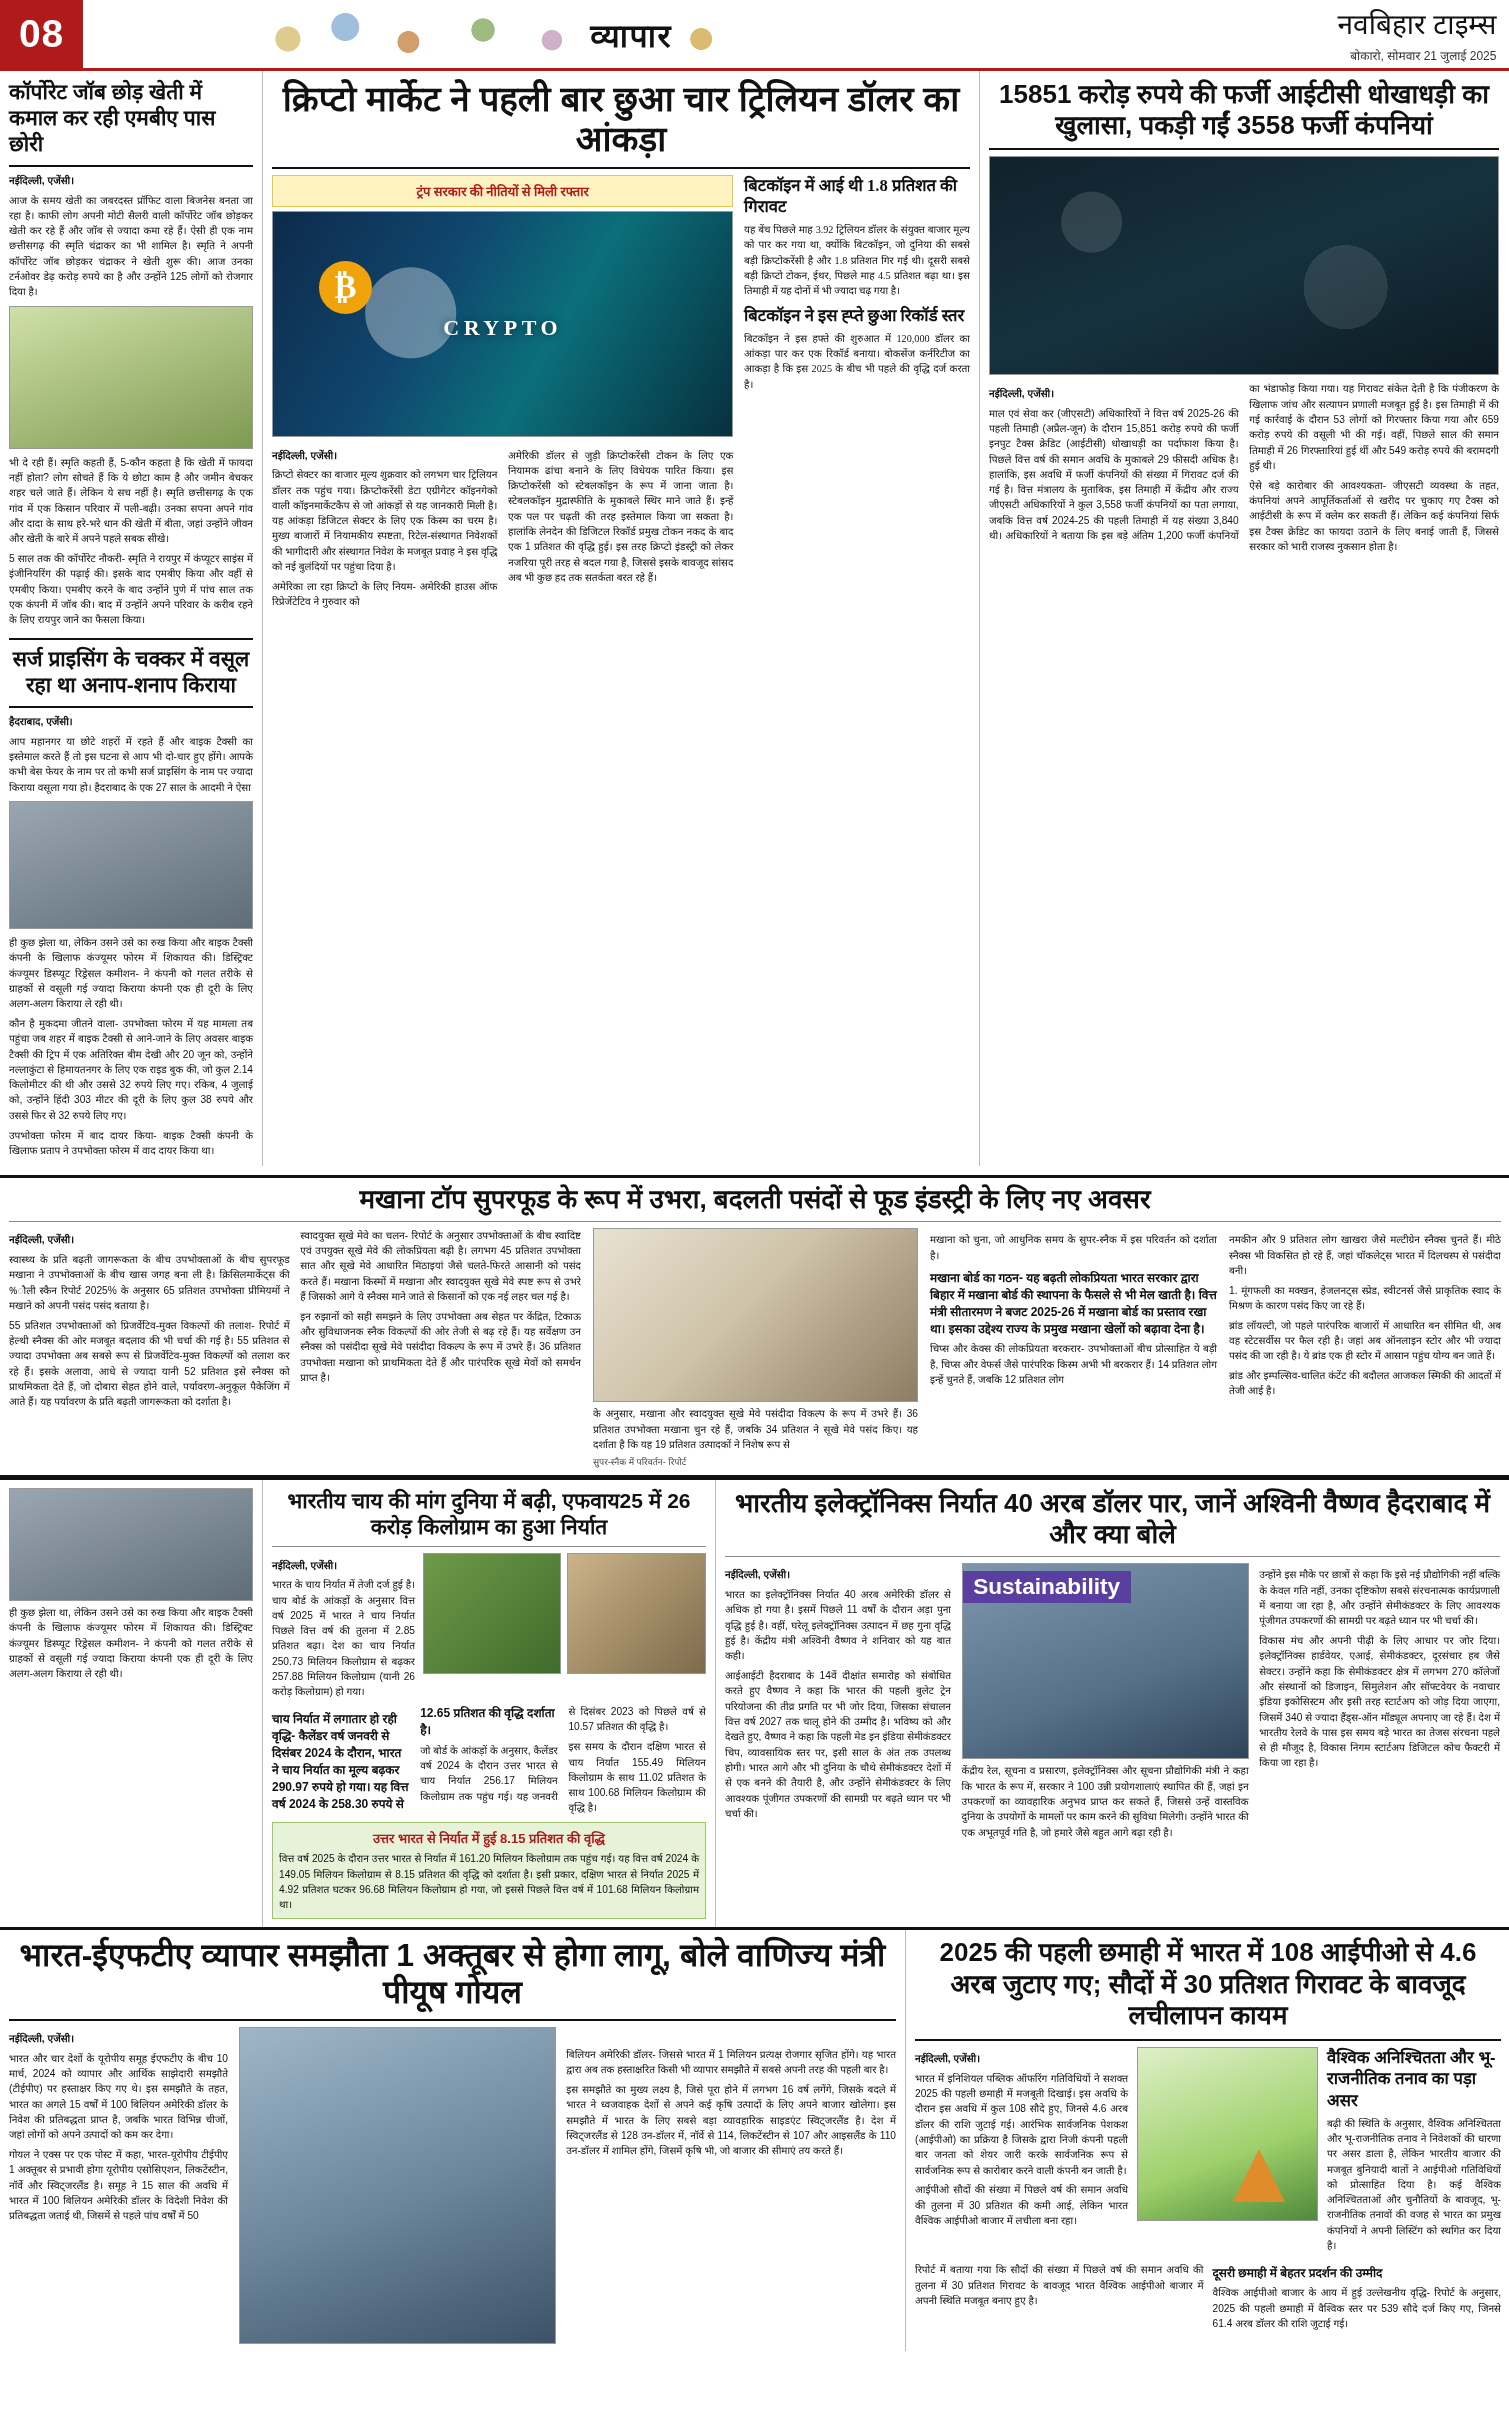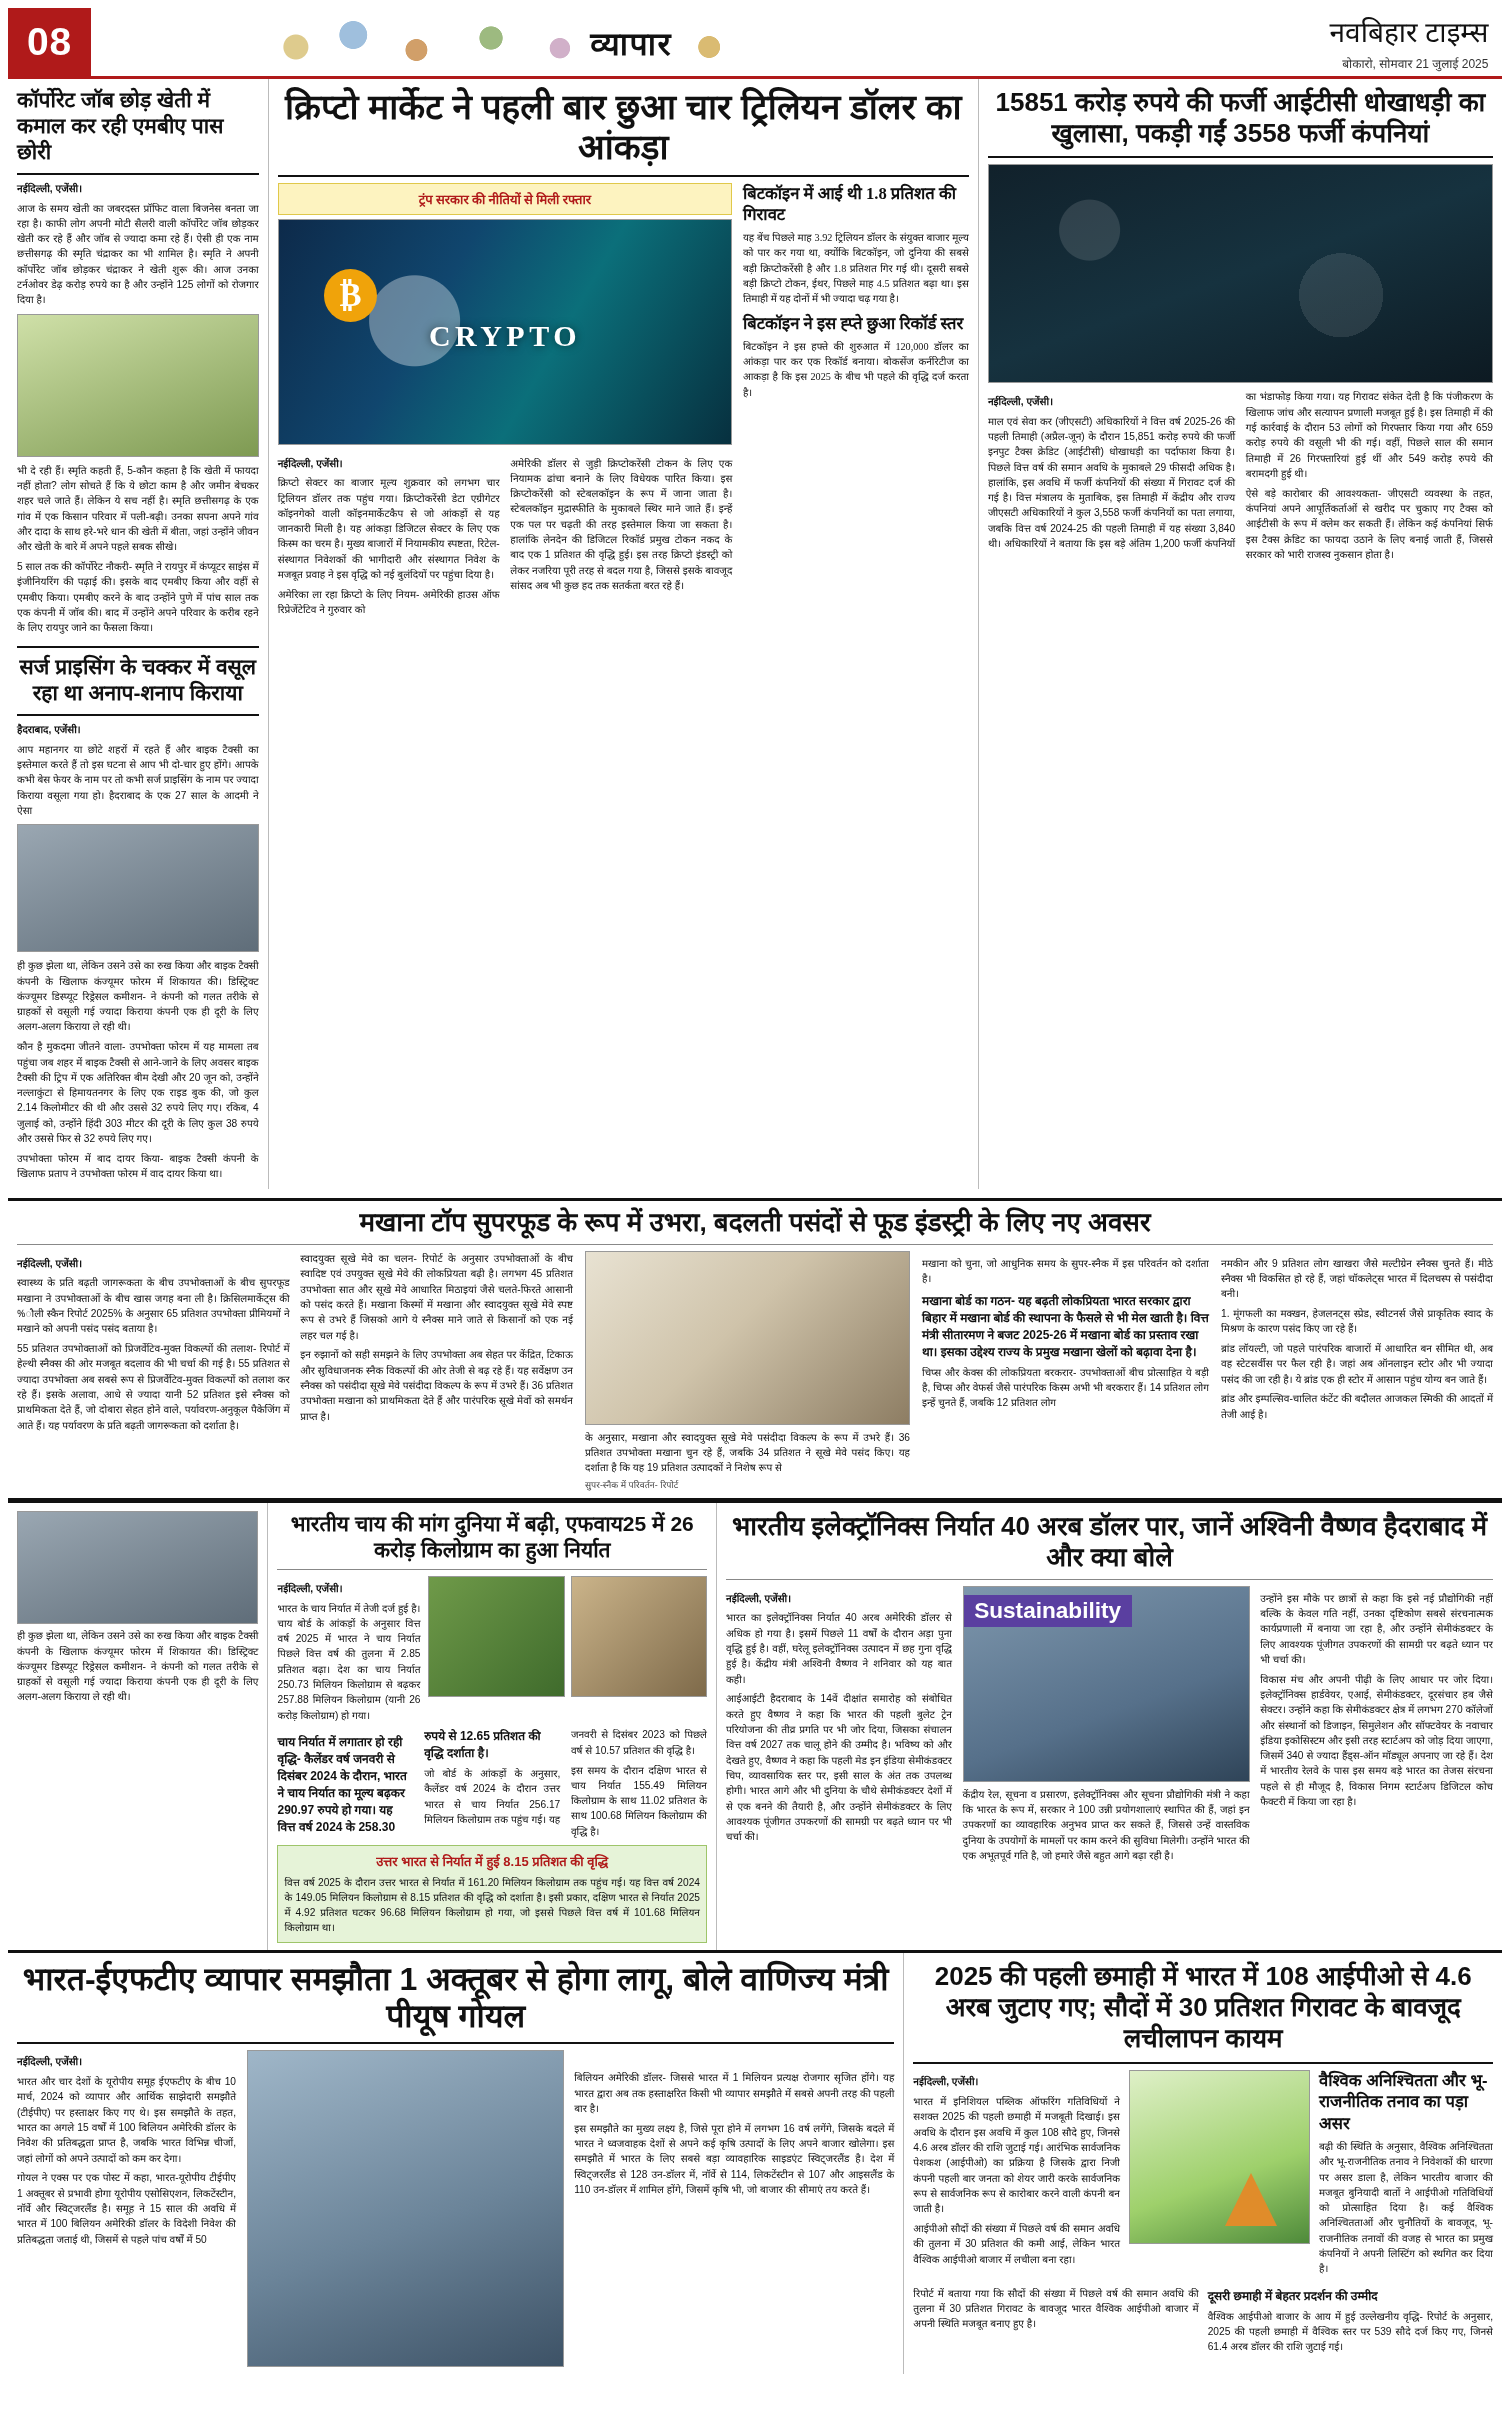--- a/index.html
+++ b/index.html
@@ -1,17 +1,17 @@
 <!DOCTYPE html>
 <html style="font-size:12px"><head>
 <meta charset="utf-8">
 <style>
   html,body{margin:0;padding:0;background:#fff;}
   body{width:1510px;font-family:"Liberation Sans","DejaVu Sans",sans-serif;color:#111;}
-  .page{width:1510px;position:relative;padding:8px;box-sizing:border-box;}
+  .page{width:1510px;position:relative;padding:0;box-sizing:border-box;}
   
   .masthead{display:flex;align-items:stretch;height:68px;border-bottom:3px solid #b01a1a;position:relative;}
   .pageno{width:83px;background:#b01a1a;color:#fff;font-size:39px;font-weight:bold;display:flex;align-items:center;justify-content:center;letter-spacing:0.8px;}
   .mast-mid{flex:1;display:flex;align-items:center;justify-content:center;position:relative;overflow:hidden;}
   .mast-art{position:absolute;left:136px;top:3px;width:574px;height:60px;
     background:
       radial-gradient(circle at 12% 60%, #d9c27a 0 12px, transparent 13px),
       radial-gradient(circle at 22% 40%, #8fb5d8 0 13.6px, transparent 14.3px),
       radial-gradient(circle at 33% 65%, #c98f4f 0 10.6px, transparent 11.3px),
       radial-gradient(circle at 46% 45%, #8cae6a 0 11.3px, transparent 12px),
@@ -43,21 +43,21 @@
   .cap{font-size:9px;color:#444;margin-top:2.3px;}
   .twocol{column-count:2;column-gap:10.6px;}
   .threecol{column-count:3;column-gap:10.6px;}
   .box-yellow{background:#fdf3c0;border:0.8px solid #e0c84a;padding:6px;}
   .box-green{background:#e6f3d8;border:0.8px solid #9ec56a;padding:6px;}
   .subhd{font-size:12px;font-weight:bold;margin-top:6px;}
   .ph-crypto{background:
      radial-gradient(circle at 30% 45%, rgba(255,255,255,.35) 0 45px, transparent 46px),
      linear-gradient(120deg,#0d2a4a 0%,#10466e 35%,#0b6f7a 60%,#07303f 100%);
      position:relative;}
-  .crypto-word{position:absolute;left:50%;top:52%;transform:translate(-50%,-50%);color:#fff;font-size:30px;letter-spacing:4.5px;font-weight:bold;text-shadow:0 0 9px rgba(0,0,0,.6);}
+  .crypto-word{position:absolute;left:50%;top:52%;transform:translate(-50%,-50%);color:#fff;font-size:22px;letter-spacing:4.5px;font-weight:bold;text-shadow:0 0 9px rgba(0,0,0,.6);}
   .btc{position:absolute;left:10%;top:22%;width:53px;height:53px;border-radius:50%;background:#f0a30a;color:#fff;font-size:33px;font-weight:bold;display:flex;align-items:center;justify-content:center;}
   .ph-fraud{background:linear-gradient(160deg,#11212b 0%,#16323f 50%,#0d1a22 100%);position:relative;}
   .ph-fraud:after{content:"";position:absolute;inset:0;background:
      radial-gradient(circle at 20% 30%, rgba(255,255,255,.12) 0 30px, transparent 31px),
      radial-gradient(circle at 70% 60%, rgba(255,255,255,.10) 0 42px, transparent 42px);}
   .ph-makhana{background:linear-gradient(135deg,#e8e2d2 0%,#cfc3aa 45%,#8d7d63 100%);}
   .ph-tea{background:linear-gradient(135deg,#6f9a49,#3f6b2c);}
   .ph-tea2{background:linear-gradient(135deg,#cbb48a,#7e6a4a);}
   .ph-portrait{background:linear-gradient(160deg,#7e97ad 0%,#56708a 60%,#2f4458 100%);position:relative;}
   .sus-band{position:absolute;left:0;top:7.5px;background:#5a3fa0;color:#fff;font-size:22.6px;font-weight:bold;padding:3px 10.6px;}

